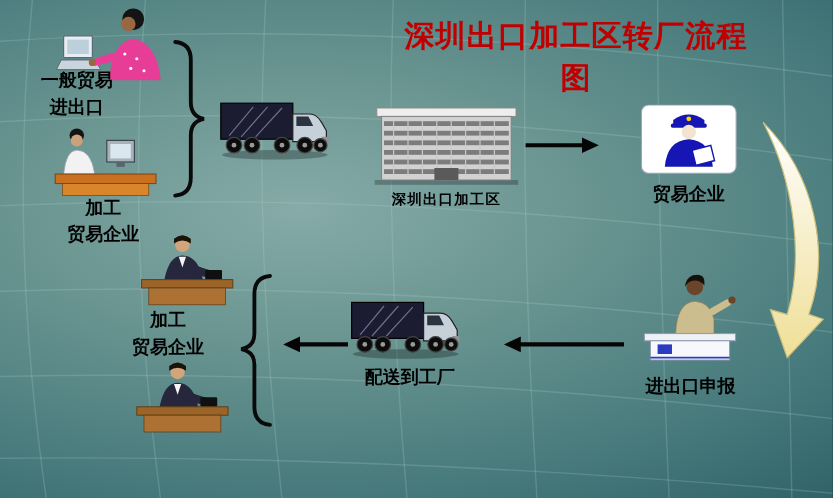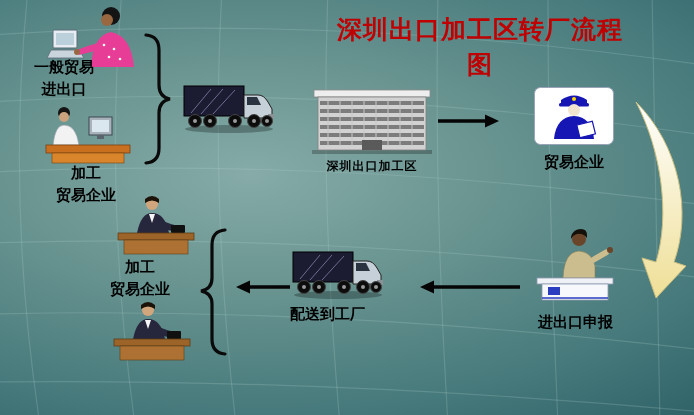--- a/index.html
+++ b/index.html
@@ -186,21 +186,21 @@
       <circle cx="12" cy="41" r="2" fill="#9a9a9a"></circle>
     <circle cx="27" cy="41" r="6.5" fill="#0c0c0c" stroke="#444"></circle>
       <circle cx="27" cy="41" r="2" fill="#9a9a9a"></circle>
     <circle cx="52" cy="41" r="6.5" fill="#0c0c0c" stroke="#444"></circle>
       <circle cx="52" cy="41" r="2" fill="#9a9a9a"></circle>
     <circle cx="71" cy="41" r="6.5" fill="#0c0c0c" stroke="#444"></circle>
       <circle cx="71" cy="41" r="2" fill="#9a9a9a"></circle>
     <circle cx="84" cy="41" r="5.5" fill="#0c0c0c" stroke="#444"></circle>
       <circle cx="84" cy="41" r="2" fill="#9a9a9a"></circle>
   </svg>
-  <div class="label" style="left:280px;top:304px;width:95px">配送到工厂</div>
+  <div class="label" style="left:294px;top:304px;width:95px">配送到工厂</div>
 
   <svg class="abs" style="left:234px;top:279px" width="58" height="16" viewBox="0 0 58 16">
     <line x1="15" y1="8" x2="56" y2="8" stroke="#050505" stroke-width="3.4"></line>
     <polygon points="16,1.5 2,8 16,14.5" fill="#050505"></polygon>
   </svg>
 
   <svg class="abs" style="left:198px;top:228px" width="30" height="128" viewBox="0 0 30 128">
     <path d="M 27 2 Q 14 3 14 17 L 14 50 Q 14 61 3 63 Q 14 65 14 76 L 14 111 Q 14 125 27 126" fill="none" stroke="#0a0a0a" stroke-width="3.2" stroke-linecap="round"></path>
   </svg>
 

